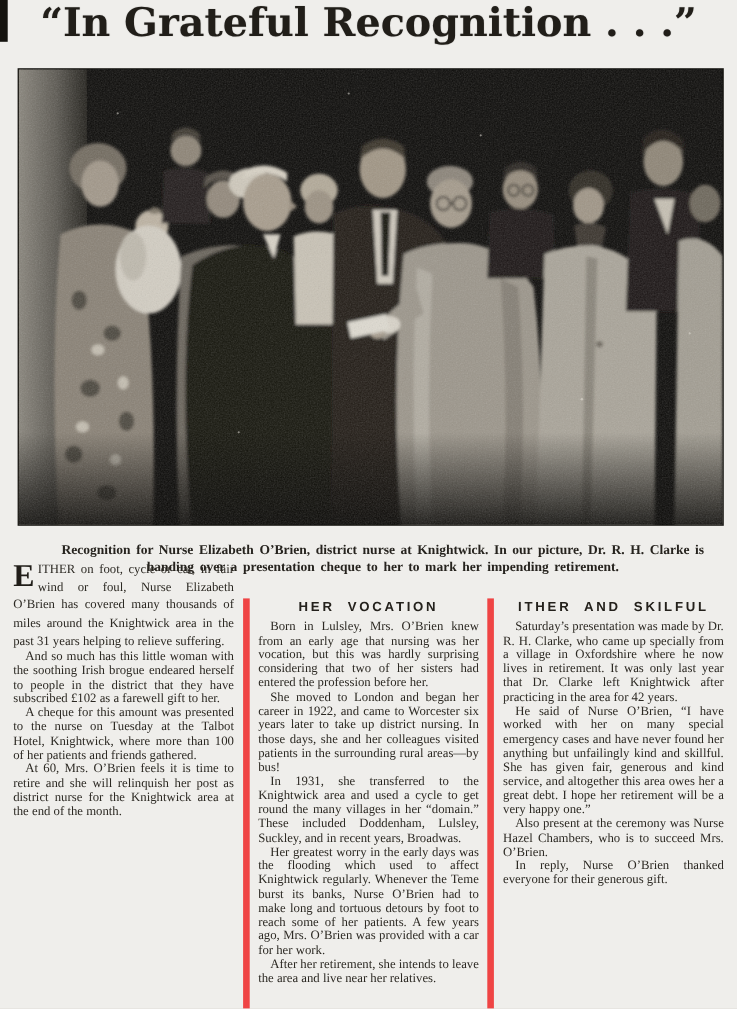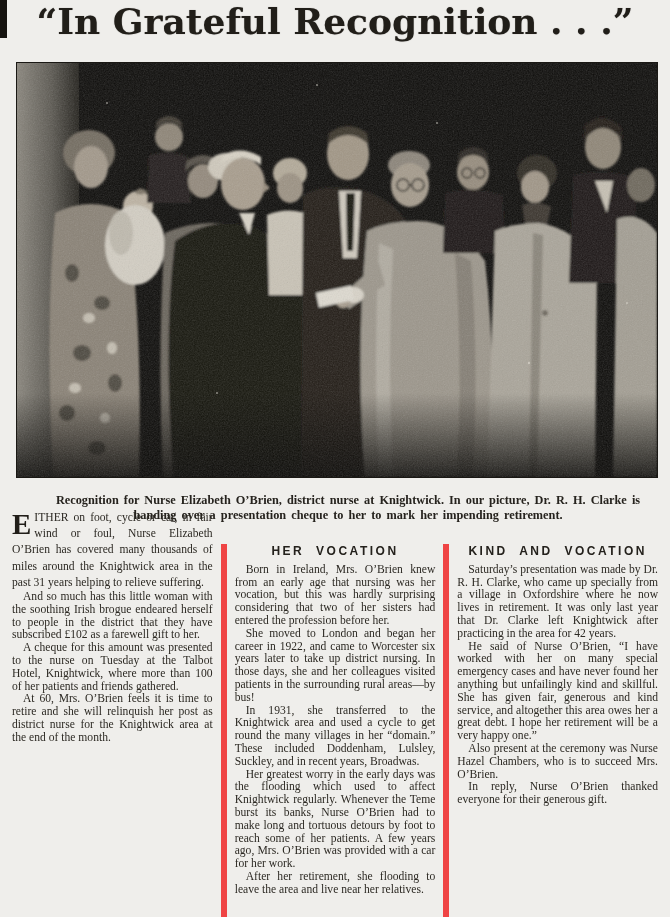--- a/index.html
+++ b/index.html
@@ -212,29 +212,29 @@
 
     <div class="col">
       <p class="para lead"><span class="dropcap">E</span><span>ITHER on foot, cycle or car, in fair wind or foul, Nurse Elizabeth O’Brien has covered many thousands of miles around the Knightwick area in the past 31 years helping to relieve suffering.</span></p>
       <p class="para">And so much has this little woman with the soothing Irish brogue endeared herself to people in the district that they have subscribed £102 as a farewell gift to her.</p>
       <p class="para">A cheque for this amount was presented to the nurse on Tuesday at the Talbot Hotel, Knightwick, where more than 100 of her patients and friends gathered.</p>
       <p class="para">At 60, Mrs. O’Brien feels it is time to retire and she will relinquish her post as district nurse for the Knightwick area at the end of the month.</p>
     </div>
 
     <div class="col col-rule">
       <h2 class="colhead">HER VOCATION</h2>
-      <p class="para">Born in Ireland, Mrs. O’Brien knew from an early age that nursing was her vocation, but this was hardly surprising considering that two of her sisters had entered the profession before her.</p>
+      <p class="para">Born in Lulsley, Mrs. O’Brien knew from an early age that nursing was her vocation, but this was hardly surprising considering that two of her sisters had entered the profession before her.</p>
       <p class="para">She moved to London and began her career in 1922, and came to Worcester six years later to take up district nursing.  In those days, she and her colleagues visited patients in the surrounding rural areas—by bus!</p>
       <p class="para">In 1931, she transferred to the Knightwick area and used a cycle to get round the many villages in her “domain.”  These included Doddenham, Lulsley, Suckley, and in recent years, Broadwas.</p>
       <p class="para">Her greatest worry in the early days was the flooding which used to affect Knightwick regularly. Whenever the Teme burst its banks, Nurse O’Brien had to make long and tortuous detours by foot to reach some of her patients.  A few years ago, Mrs. O’Brien was provided with a car for her work.</p>
-      <p class="para">After her retirement, she flooding to leave the area and live near her relatives.</p>
+      <p class="para">After her retirement, she intends to leave the area and live near her relatives.</p>
     </div>
 
     <div class="col col-rule">
-      <h2 class="colhead">KIND AND VOCATION</h2>
+      <h2 class="colhead">ITHER AND SKILFUL</h2>
       <p class="para">Saturday’s presentation was made by Dr. R. H. Clarke, who came up specially from a village in Oxfordshire where he now lives in retirement.  It was only last year that Dr. Clarke left Knightwick after practicing in the area for 42 years.</p>
       <p class="para">He said of Nurse O’Brien, “I have worked with her on many special emergency cases and have never found her anything but unfailingly kind and skillful.  She has given fair, generous and kind service, and altogether this area owes her a great debt.  I hope her retirement will be a very happy one.”</p>
       <p class="para">Also present at the ceremony was Nurse Hazel Chambers, who is to succeed Mrs. O’Brien.</p>
       <p class="para">In reply, Nurse O’Brien thanked everyone for their generous gift.</p>
     </div>
 
   </div>
 </div>
 
 </body></html>

